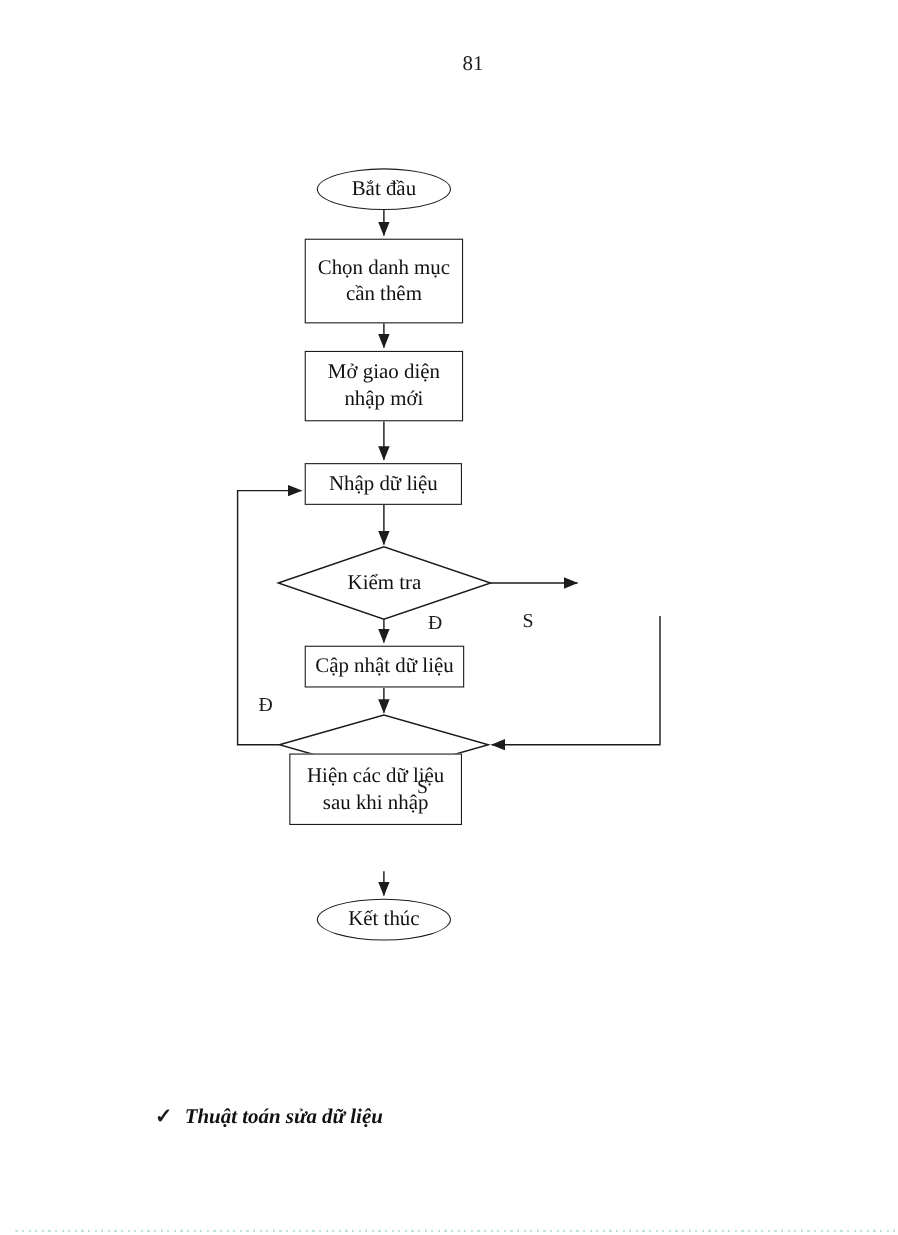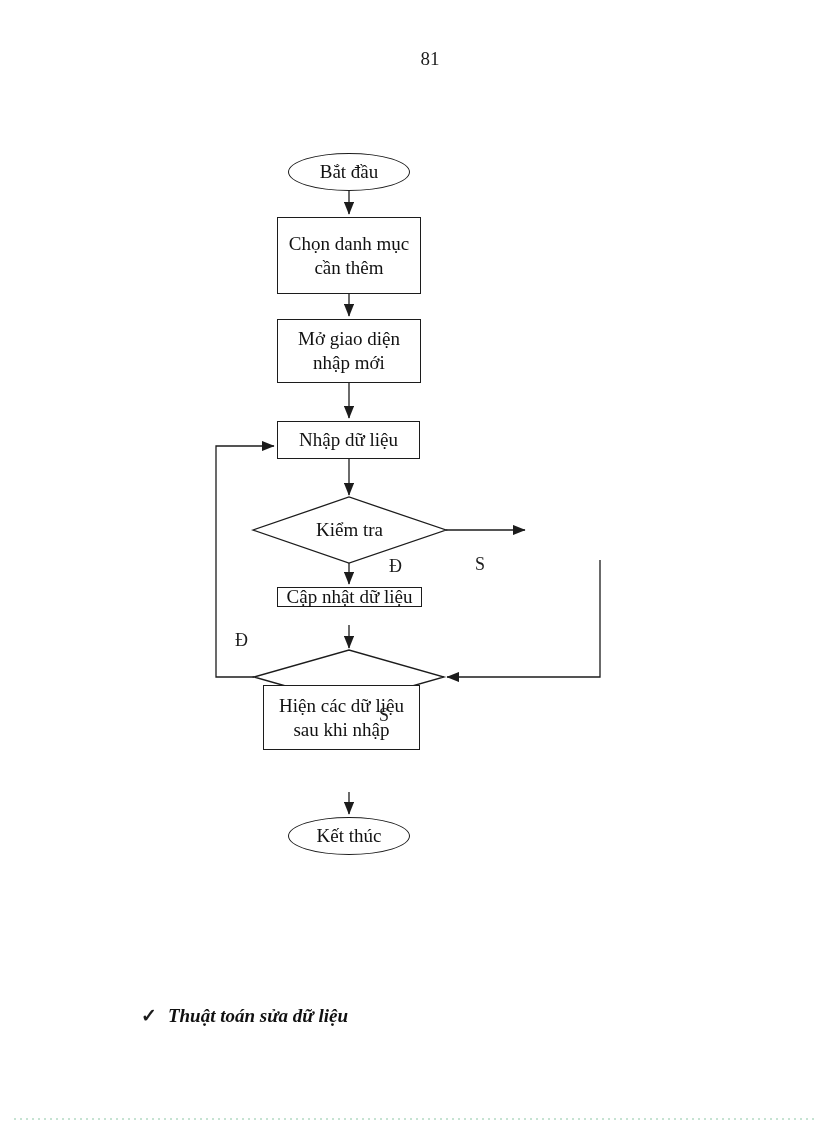--- a/index.html
+++ b/index.html
@@ -43,21 +43,21 @@
     line-height: 1.25;
     white-space: pre-line;
     z-index: 3;
   }
   .oval { border-radius: 50%; }
   .n-start  { left: 288px; top: 153px; width: 122px; height: 38px; }
   .n-choose { left: 277px; top: 217px; width: 144px; height: 77px; }
   .n-open   { left: 277px; top: 319px; width: 144px; height: 64px; }
   .n-enter  { left: 277px; top: 421px; width: 143px; height: 38px; }
   .n-error  { left: 528px; top: 497px; width: 145px; height: 63px; }
-  .n-update { left: 277px; top: 587px; width: 145px; height: 20px; justify-content: center; }
+  .n-update { left: 277px; top: 587px; width: 145px; height: 38px; justify-content: center; }
   .n-show   { left: 263px; top: 685px; width: 157px; height: 65px; }
   .n-end    { left: 288px; top: 817px; width: 122px; height: 38px; }
   .diamond-label {
     position: absolute;
     display: flex;
     align-items: center;
     justify-content: center;
     text-align: center;
     font-size: 19px;
     background: transparent;

